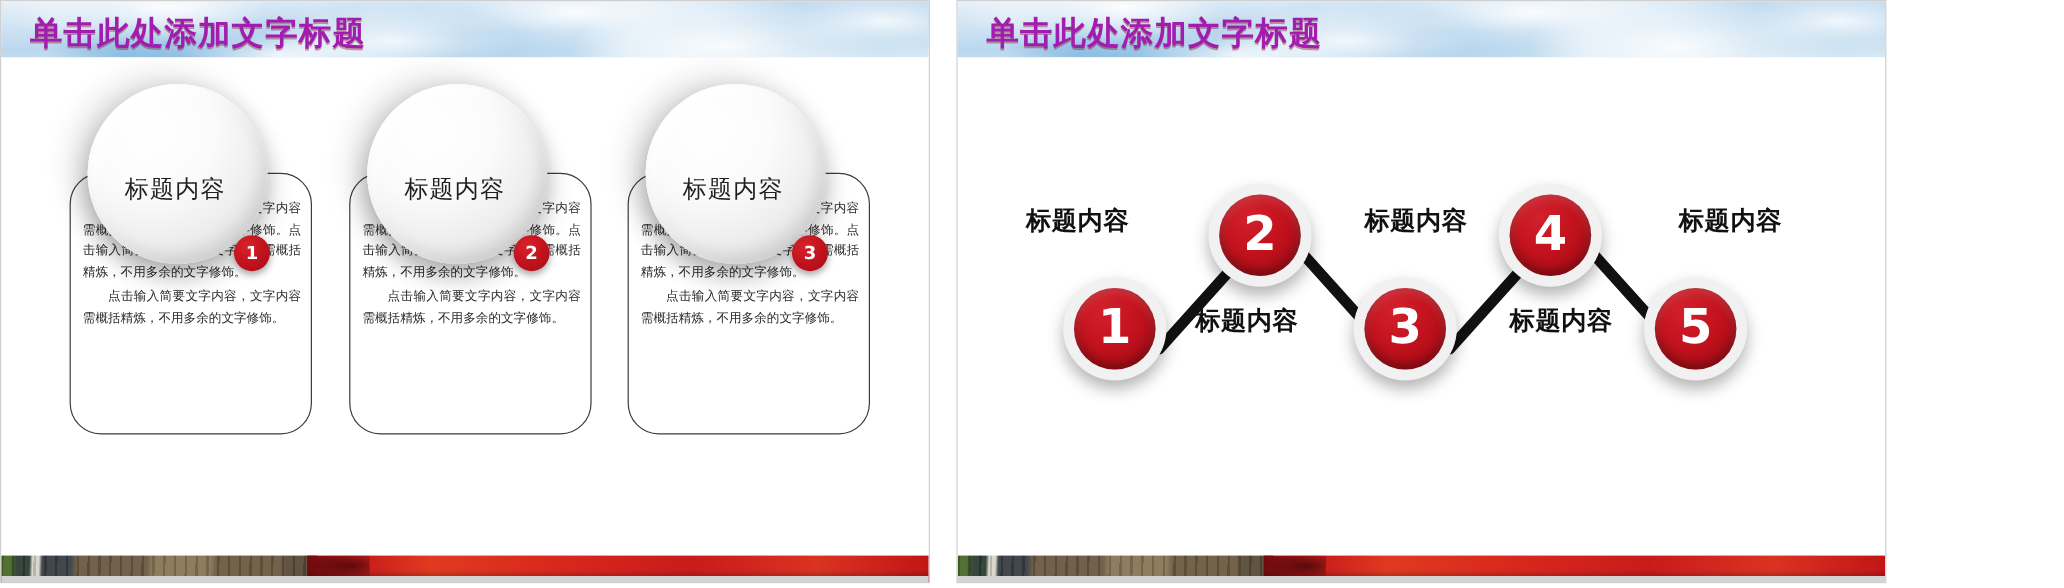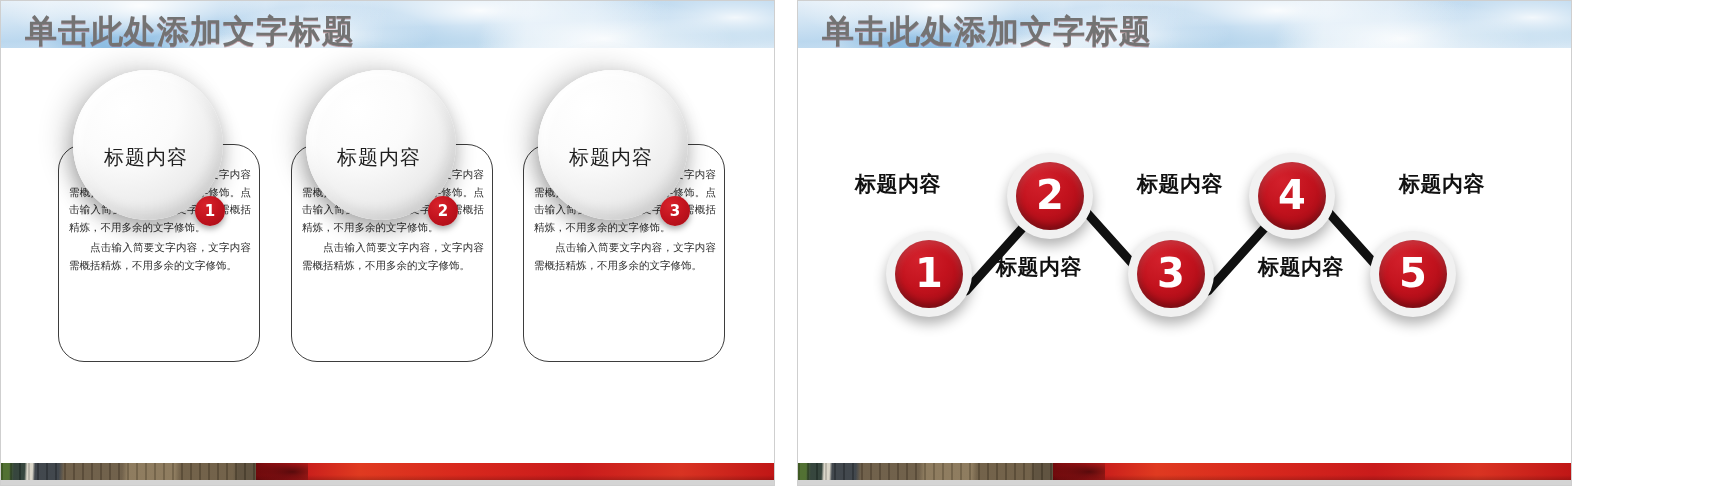--- a/index.html
+++ b/index.html
@@ -40,21 +40,21 @@
       linear-gradient(178deg,#cfe2f2 0%, #a9cdea 28%, #7fb5e0 55%, #9fc8e6 78%, #d7e8f5 100%);
   }
   .sky:after{
     content:"";position:absolute;inset:0;
     background:
       linear-gradient(100deg, rgba(255,255,255,.55) 0 6%, rgba(255,255,255,0) 14% 28%, rgba(255,255,255,.45) 34% 40%, rgba(255,255,255,0) 50% 62%, rgba(255,255,255,.5) 68% 76%, rgba(255,255,255,0) 86%);
     opacity:.85;
   }
   .header-title{
     position:absolute;left:24px;top:9px;
-    font-size:32px;font-weight:bold;color:#737373;
+    font-size:27px;font-weight:bold;color:#a21caf;
     letter-spacing:1px;
     text-shadow:0 1px 0 rgba(120,0,0,.35);
     white-space:nowrap;
     z-index:3;
   }
   .header-rule{
     position:absolute;left:0;top:47px;width:100%;height:2px;background:#ffffff;
   }
 
   

